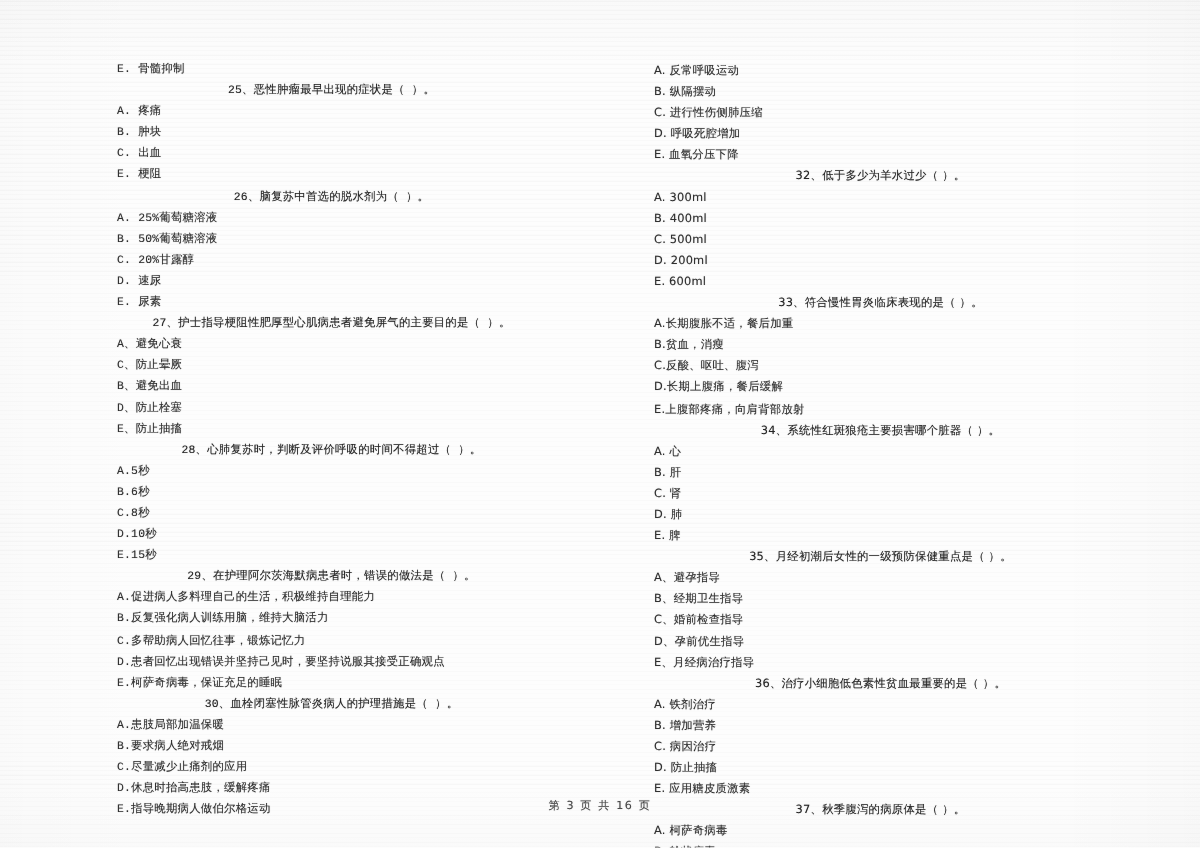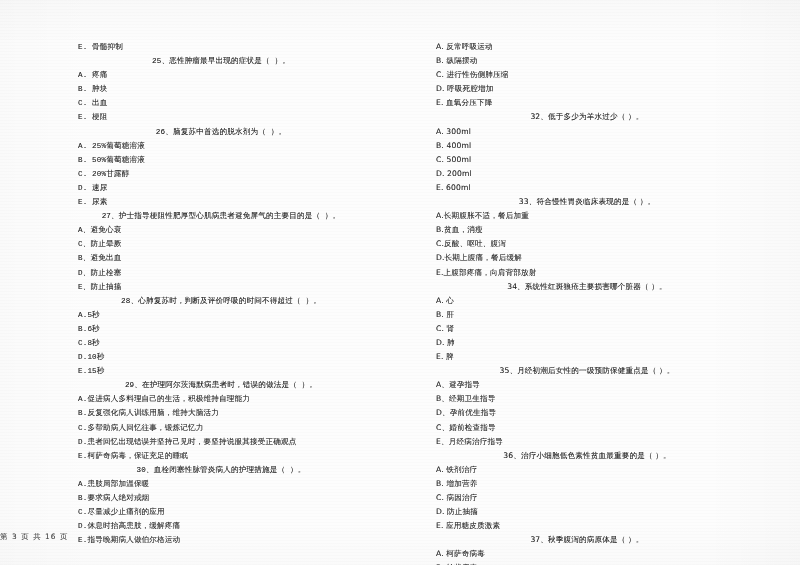--- a/index.html
+++ b/index.html
@@ -74,20 +74,21 @@
   .spacer {
     height: 14.1px;
   }
 
   
   #footer {
     position: absolute;
     left: 0;
     right: 0;
     top: 532px;
+    text-align: center;
     font-size: 7.4px;
     letter-spacing: 1.1px;
     color: #4a4a4a;
     text-shadow: 0 0 0.6px rgba(90,90,90,0.5);
   }
 
   
   #grain {
     position: absolute;
     inset: 0;
@@ -164,22 +165,22 @@
         <div class="optline">E.上腹部疼痛，向肩背部放射</div>
         <div class="qline">34、系统性红斑狼疮主要损害哪个脏器（     ）。</div>
         <div class="optline">A.  心</div>
         <div class="optline">B.  肝</div>
         <div class="optline">C.  肾</div>
         <div class="optline">D.  肺</div>
         <div class="optline">E.  脾</div>
         <div class="qline">35、月经初潮后女性的一级预防保健重点是（     ）。</div>
         <div class="optline">A、避孕指导</div>
         <div class="optline">B、经期卫生指导</div>
+        <div class="optline">C、婚前检查指导</div>
         <div class="optline">D、孕前优生指导</div>
-        <div class="optline">C、婚前检查指导</div>
         <div class="optline">E、月经病治疗指导</div>
         <div class="qline">36、治疗小细胞低色素性贫血最重要的是（     ）。</div>
         <div class="optline">A.  铁剂治疗</div>
         <div class="optline">B.  增加营养</div>
         <div class="optline">C.  病因治疗</div>
         <div class="optline">D.  防止抽搐</div>
         <div class="optline">E.  应用糖皮质激素</div>
         <div class="qline">37、秋季腹泻的病原体是（     ）。</div>
         <div class="optline">A.  柯萨奇病毒</div>
         <div class="optline">B.  轮状病毒</div>

